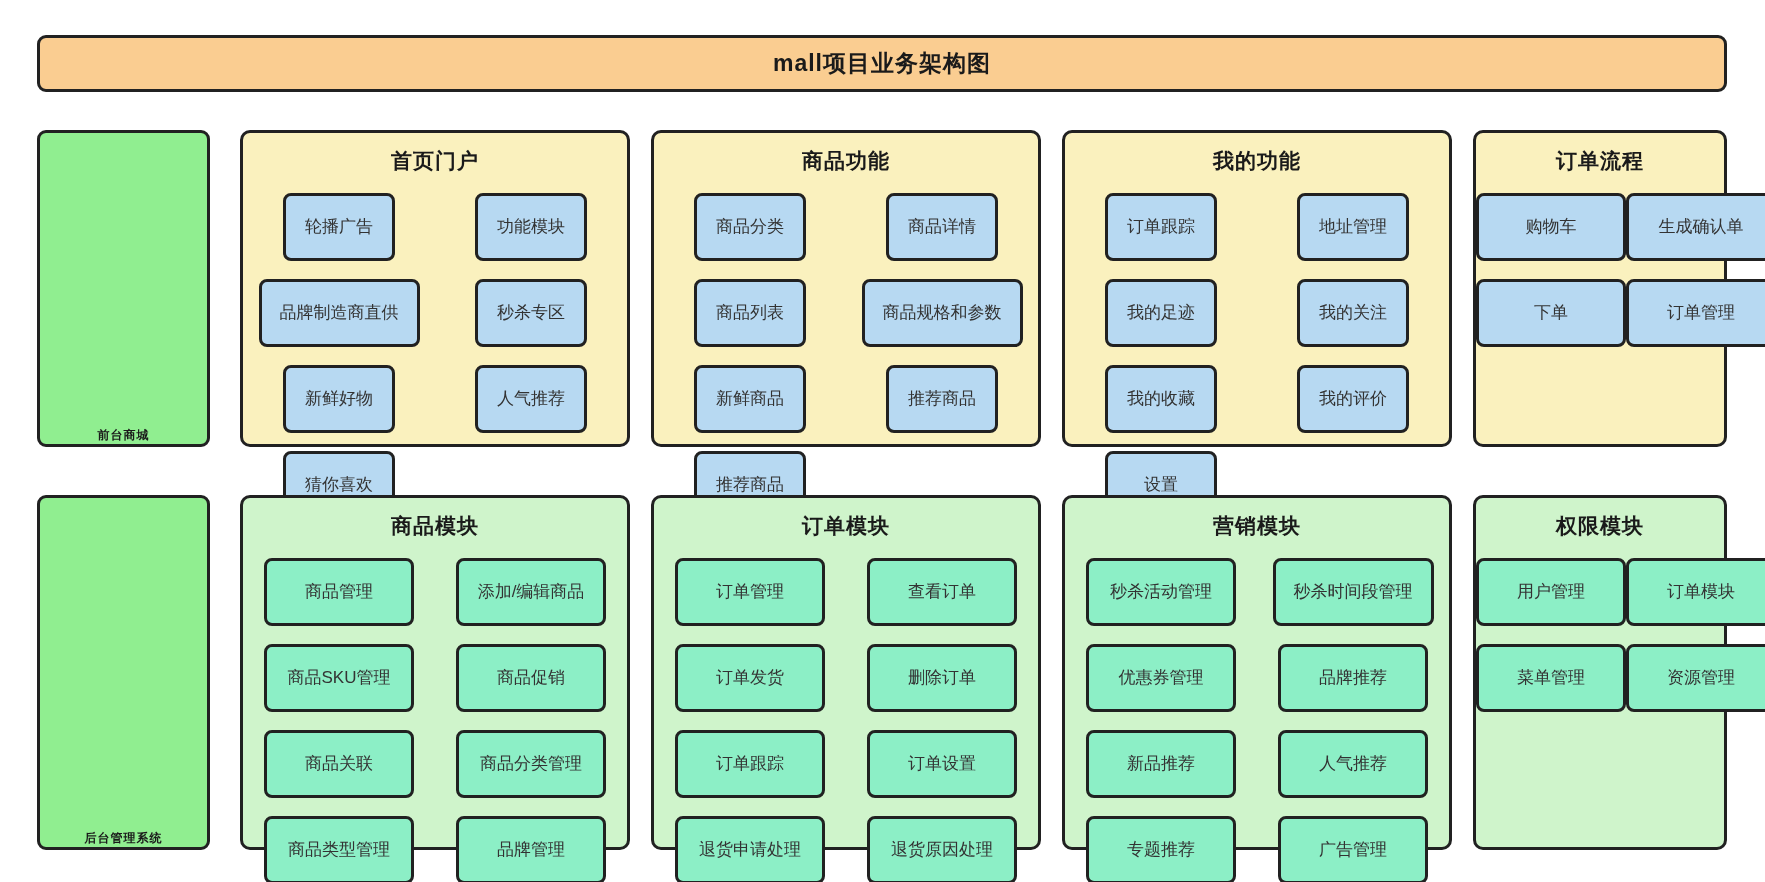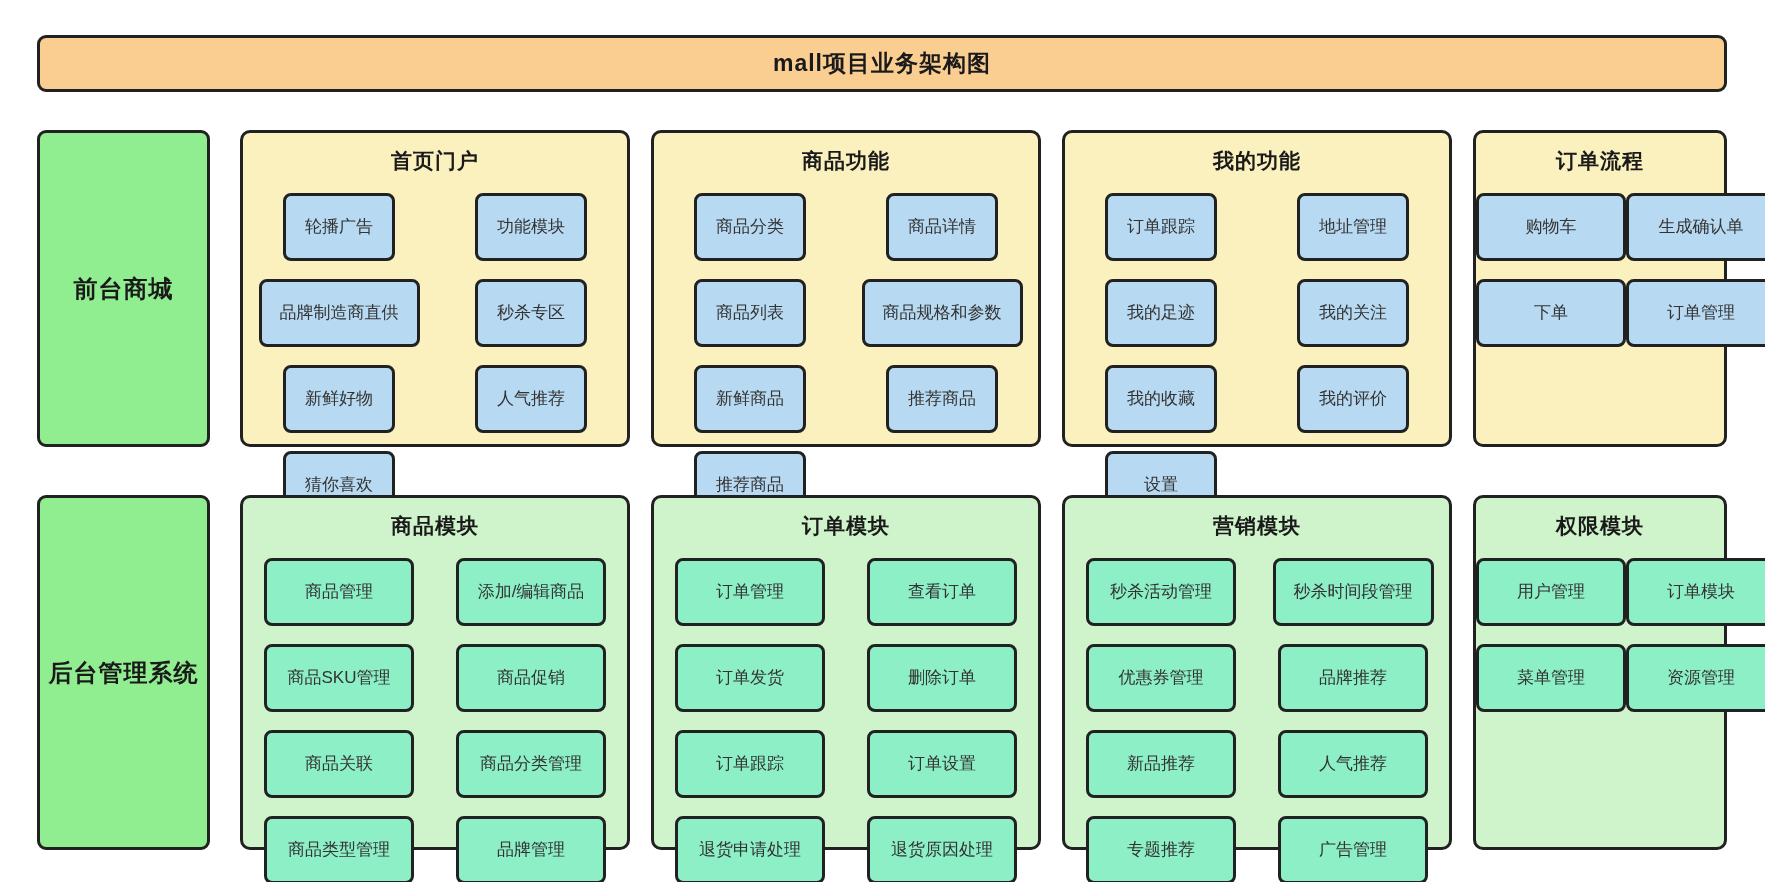--- a/index.html
+++ b/index.html
@@ -27,22 +27,22 @@
     font-size:23px;font-weight:bold;letter-spacing:1px;
     margin-bottom:38px;
   }
   .row{display:flex;}
   .row1{height:317px;margin-bottom:48px;}
   .row2{height:355px;}
   .sidebar{
     flex:none;width:173px;margin-right:30px;
     background:var(--c-sidebar);
     border:3px solid var(--c-border);border-radius:9px;
-    display:flex;align-items:center;justify-content:center;
-    font-size:24px;font-weight:bold;letter-spacing:1px;
+    display:flex;align-items:flex-end;justify-content:center;
+    font-size:12px;font-weight:bold;letter-spacing:1px;
   }
   .panel{
     flex:1;margin-right:21px;
     border:3px solid var(--c-border);border-radius:10px;
     padding-top:14px;
   }
   .panel:last-child{margin-right:0;}
   .panel.narrow{flex:none;width:254px;}
   .row1 .panel{background:var(--c-panel1);}
   .row2 .panel{background:var(--c-panel2);}

